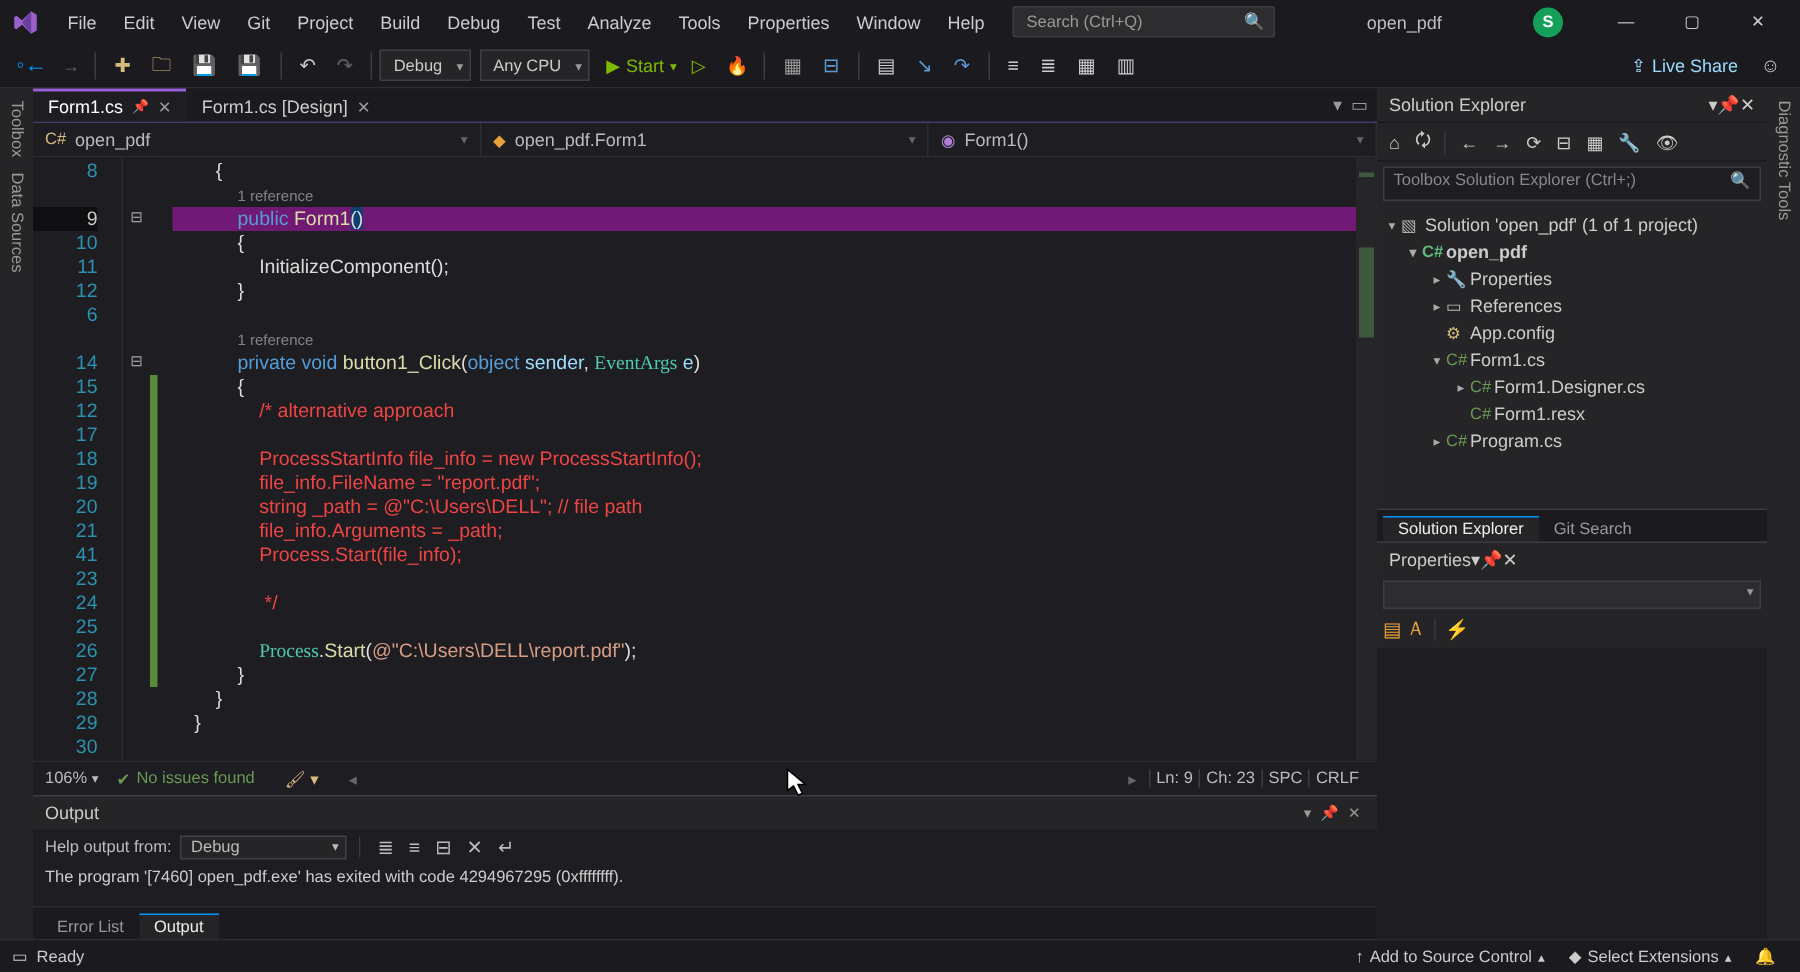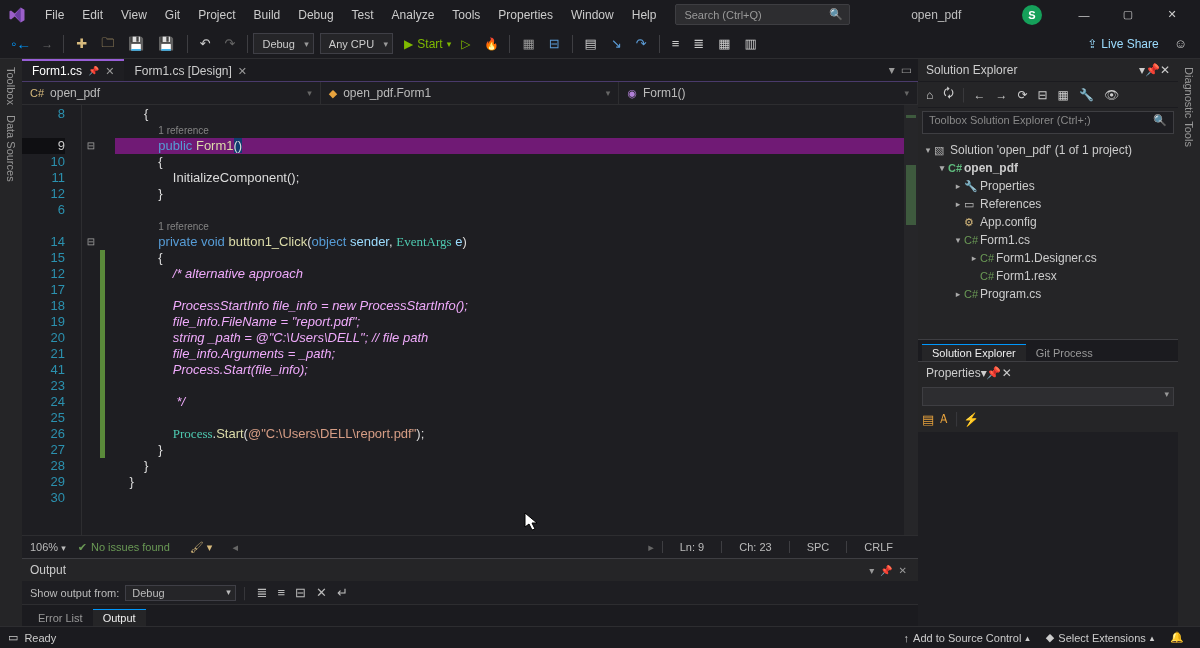--- a/index.html
+++ b/index.html
@@ -67,35 +67,35 @@
 .fold-col .fr { height:16px; }
 .change-col { width: 5px; background:#1e1e22; padding-top:1px; }
 .change-col .cr { height:16px; }
 .change-col .g { background:#5a8a3a; }
 .code { flex:1; font-family: Consolas, monospace; font-size: 13px; line-height: 16px; padding-top:1px; padding-left: 10px; white-space: pre; overflow:hidden; }
 .code .cl { height:16px; }
 .kw { color:#569cd6; }
 .typ { color:#4ec9b0;font-family:Liberation Serif, serif; }
 .mth2 { color:#dcdcaa; }
 .str { color:#d69d85; }
-.cmt { color:#f0abfc;font-style:italic; }
+.cmt { color:#ef4444; }
 .punc { color:#dcdcdc; }
 .var { color:#9cdcfe; }
 .ref { color:#848484; font-size:10px; }
 .hl { background:#113d6f; }
 .caret-line { background:#701a75; }
 .editor-map { width: 14px; background:#262629; position:relative; }
 .editor-map .blk { position:absolute; left:2px; right:2px; background:#3e5a3e; }
 
 
 .editor-status { height: 23px; background:#1e1e22; border-top:1px solid #2d2d30; display:flex; align-items:center; padding: 0 8px; font-size:11px; color:#bbb; }
 .zoom { margin-right: 12px; }
 .es-ok { color:#6a9955; display:flex; align-items:center; gap:4px; }
 .es-spacer { flex:1; }
-.es-cell { padding: 0 17px; border-left: 1px solid #3e3e42; }
+.es-cell { padding: 0 4px; border-left: 1px solid #3e3e42; }
 .es-brush { color:#d7ba7d; margin: 0 20px; }
 
 
 .panel-hdr { height: 23px; background:#252527; border-top:1px solid #3e3e42; display:flex; align-items:center; padding:0 8px; color:#ccc; font-size:12px; }
 .panel-hdr .ph-spacer { flex:1; }
 .panel-hdr .ic { color:#999; padding:0 3px; font-size:10px; }
 .output-bar { height:23px; background:#1e1e22; display:flex; align-items:center; padding:0 8px; font-size:11px; color:#bbb; gap: 6px; }
 .out-sel { background:#252528; border:1px solid #3f3f46; padding:1px 70px 1px 6px; position:relative; font-size:11px; }
 .out-sel::after { content:'▾'; position:absolute; right:4px; font-size:9px; }
 .output-body { height: 28px; background:#1e1e22; font-family: Consolas,monospace; font-size:11px; padding: 2px 8px; color:#ccc; overflow:hidden; }
@@ -381,29 +381,30 @@
     </div>
 
     <div class="panel-hdr">
       <span>Output</span>
       <span class="ph-spacer"></span>
       <span class="ic">▾</span>
       <span class="ic">📌</span>
       <span class="ic">✕</span>
     </div>
     <div class="output-bar">
-      <span>Show output from:</span>
+      <span>Help output from:</span>
       <div class="out-sel"><span>Debug</span></div>
       <span style="color:#3e3e42">│</span>
       <span class="tb-ic">≣</span>
       <span class="tb-ic">≡</span>
       <span class="tb-ic">⊟</span>
       <span class="tb-ic">✕</span>
       <span class="tb-ic">↵</span>
     </div>
+    <div class="output-body"><span>The program '[7460] open_pdf.exe' has exited with code 4294967295 (0xffffffff).</span></div>
     <div class="bottom-tabs" id="btabs">
         <div class="btab">Error List</div>
         <div class="btab active">Output</div>
       </div>
   </div>
 
   <div class="right-col">
     <div class="sx-hdr">
       <span>Solution Explorer</span>
       <span class="ph-spacer"></span>
@@ -469,21 +470,21 @@
           <span>Form1.resx</span>
         </div>
         <div class="tn d2">
           <span class="tw">▸</span>
           <span class="ic cs-file-ic">C#</span>
           <span>Program.cs</span>
         </div>
       </div>
     <div class="sx-tabs" id="sxtabs">
         <div class="btab active">Solution Explorer</div>
-        <div class="btab">Git Process</div>
+        <div class="btab">Git Search</div>
       </div>
 
     <div class="prop-hdr">
       <span>Properties</span>
       <span class="ph-spacer"></span>
       <span class="ic">▾</span>
       <span class="ic">📌</span>
       <span class="ic">✕</span>
     </div>
     <div class="prop-sel"></div>

